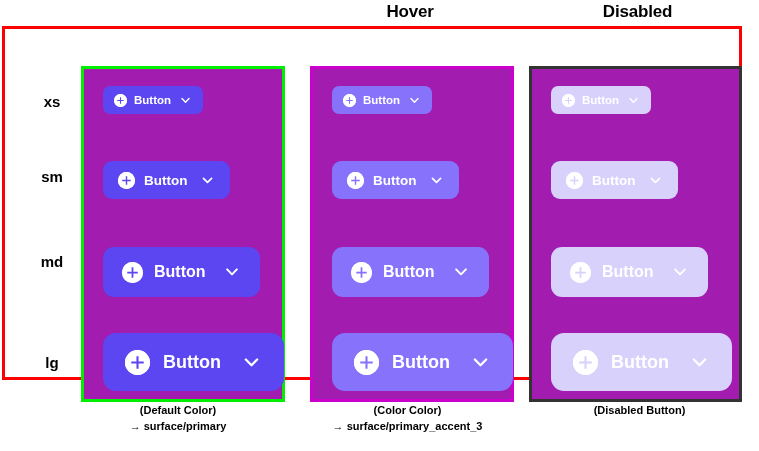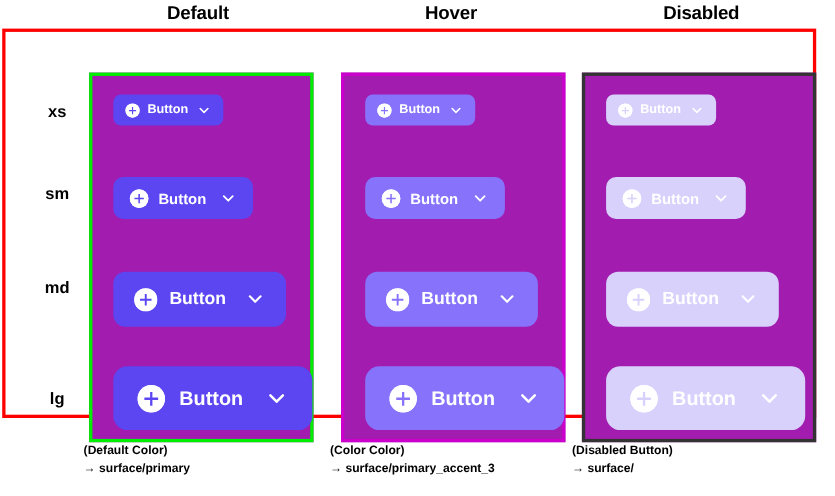--- a/index.html
+++ b/index.html
@@ -161,33 +161,33 @@
   .state-default .plus-icon  { color: #5b46f2; }
   .state-hover   .plus-icon  { color: #8672fb; }
   .state-disabled .plus-icon { color: #d7d1fc; }
 
   
   .caption {
     position: absolute;
     font-size: 11px;
     font-weight: bold;
     line-height: 16px;
+    text-align: center;
     color: #000000;
   }
   #cap-default  { left: 76px;  top: 402px; width: 204px; }
   #cap-hover    { left: 300px; top: 402px; width: 215px; }
   #cap-disabled { left: 520px; top: 402px; width: 239px; }
   .caption .cap-line2 { display: block; }
 </style>
 </head>
 <body style="background: rgb(255, 255, 255);">
 
 <div id="stage">
 
-  <div class="col-header" id="hdr-default">Default</div>
   <div class="col-header" id="hdr-hover">Hover</div>
   <div class="col-header" id="hdr-disabled">Disabled</div>
 
   <div id="outer-frame" style="border-color: rgb(255, 0, 0);">
 
     <div class="row-label" id="lbl-xs">xs</div>
     <div class="row-label" id="lbl-sm">sm</div>
     <div class="row-label" id="lbl-md">md</div>
     <div class="row-label" id="lbl-lg">lg</div>
 
@@ -396,16 +396,15 @@
     <span class="cap-line2">→ surface/primary</span>
   </div>
 
   <div class="caption" id="cap-hover">
     <span>(Color Color)</span>
     <span class="cap-line2">→ surface/primary_accent_3</span>
   </div>
 
   <div class="caption" id="cap-disabled">
     <span>(Disabled Button)</span>
-    <span class="cap-line2">→ surface/</span>
   </div>
 
 </div>
 
 </body></html>

